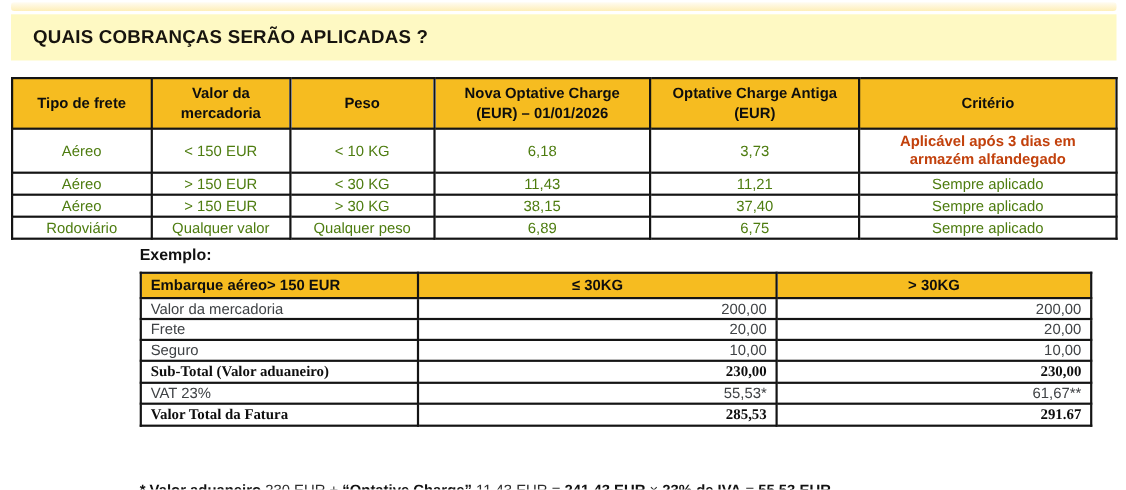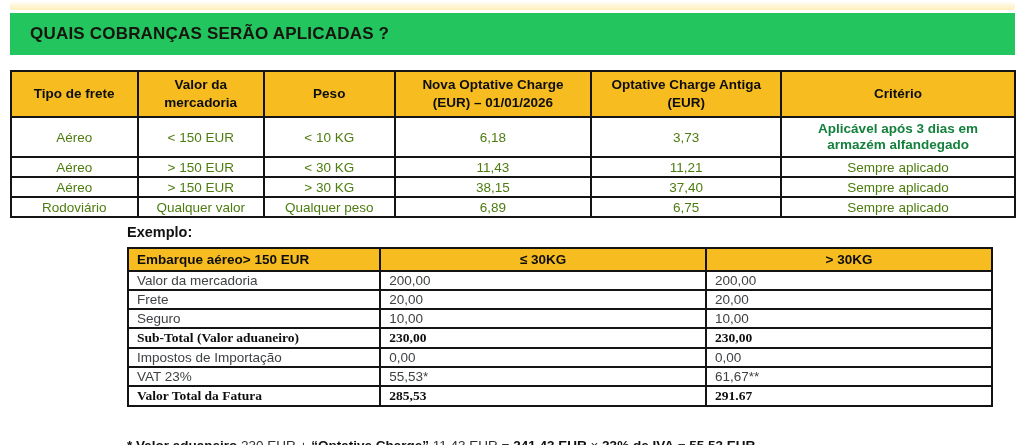--- a/index.html
+++ b/index.html
@@ -5,50 +5,50 @@
   * { margin:0; padding:0; box-sizing:border-box; }
   html,body { width:1024px; height:445px; background:#ffffff;
     font-family:"Liberation Sans", sans-serif; overflow:hidden; }
   .page { position:relative; width:1024px; height:445px; }
 
   .top-strip { position:absolute; left:10px; top:2px; width:1005px; height:8px;
     background:linear-gradient(to bottom, rgba(252,197,3,0.05), rgba(252,197,3,0.28));
     border-radius:3px; }
 
   .banner { position:absolute; left:10px; top:13px; width:1005px; height:42px;
-    background:#22c55e; display:flex; align-items:center; padding-left:20px; }
+    background:#fef9c3; display:flex; align-items:center; padding-left:20px; }
   .banner-title { font-size:17px; font-weight:bold; color:#17140e; letter-spacing:0.2px; }
 
   table { border-collapse:collapse; table-layout:fixed; }
   th, td { border:2px solid #141414; overflow:hidden; }
 
   .charges-table { position:absolute; left:10px; top:70px; width:1006px; }
   .charges-table thead tr { height:46px; }
   .charges-table th { background:#F6BC20; color:#0e0e0e; font-size:13.5px; font-weight:bold;
     text-align:center; vertical-align:middle; padding:2px 4px; line-height:1.3; }
   .charges-table th span { display:block; }
   .charges-table td { font-size:13.5px; color:#4d7c0f; text-align:center;
     vertical-align:middle; padding:1px 5px; }
   .charges-table tr.row-tall { height:40px; }
   .charges-table tr.row-std { height:20px; }
-  .charges-table td.crit-bold { font-weight:bold; color:#15803d; line-height:1.2; }
+  .charges-table td.crit-bold { font-weight:bold; color:#c2410c; line-height:1.2; }
 
   .example-label { position:absolute; left:127px; top:224px; font-size:14.5px;
     font-weight:bold; color:#111111; }
 
   .example-table { position:absolute; left:127px; top:247px; width:866px; }
   .example-table thead tr { height:23px; }
   .example-table th { background:#F6BC20; color:#0e0e0e; font-size:13.5px; font-weight:bold;
     vertical-align:middle; padding:1px 8px; }
   .example-table th.left { text-align:left; }
   .example-table th.center { text-align:center; }
   .example-table tbody tr { height:19px;padding-left:40px; }
   .example-table td { font-size:13.5px; color:#3F4245; vertical-align:middle; padding:1px 8px; }
   .example-table td.label { text-align:left; }
-  .example-table td.val { text-align:left; }
+  .example-table td.val { text-align:right; }
   .example-table tr.bold-row td { font-weight:bold; color:#0e0e0e;font-family:Liberation Serif, serif; }
 
   .footnotes { position:absolute; left:127px; top:403px; font-size:13.5px;
     line-height:17px; color:#2e2e2e; white-space:pre-wrap; }
   .footnotes .fn { display:block; }
   .footnotes .b { font-weight:bold; color:#111111; }
 </style>
 </head>
 <body>
 
@@ -160,25 +160,20 @@
         <td class="label">Seguro</td>
         <td class="val">10,00</td>
         <td class="val">10,00</td>
       </tr>
       <tr class="bold-row">
         <td class="label">Sub-Total (Valor aduaneiro)</td>
         <td class="val">230,00</td>
         <td class="val">230,00</td>
       </tr>
       <tr>
-        <td class="label">Impostos de Importação</td>
-        <td class="val">0,00</td>
-        <td class="val">0,00</td>
-      </tr>
-      <tr>
         <td class="label">VAT 23%</td>
         <td class="val">55,53*</td>
         <td class="val">61,67**</td>
       </tr>
       <tr class="bold-row">
         <td class="label">Valor Total da Fatura</td>
         <td class="val">285,53</td>
         <td class="val">291.67</td>
       </tr>
     </tbody>

